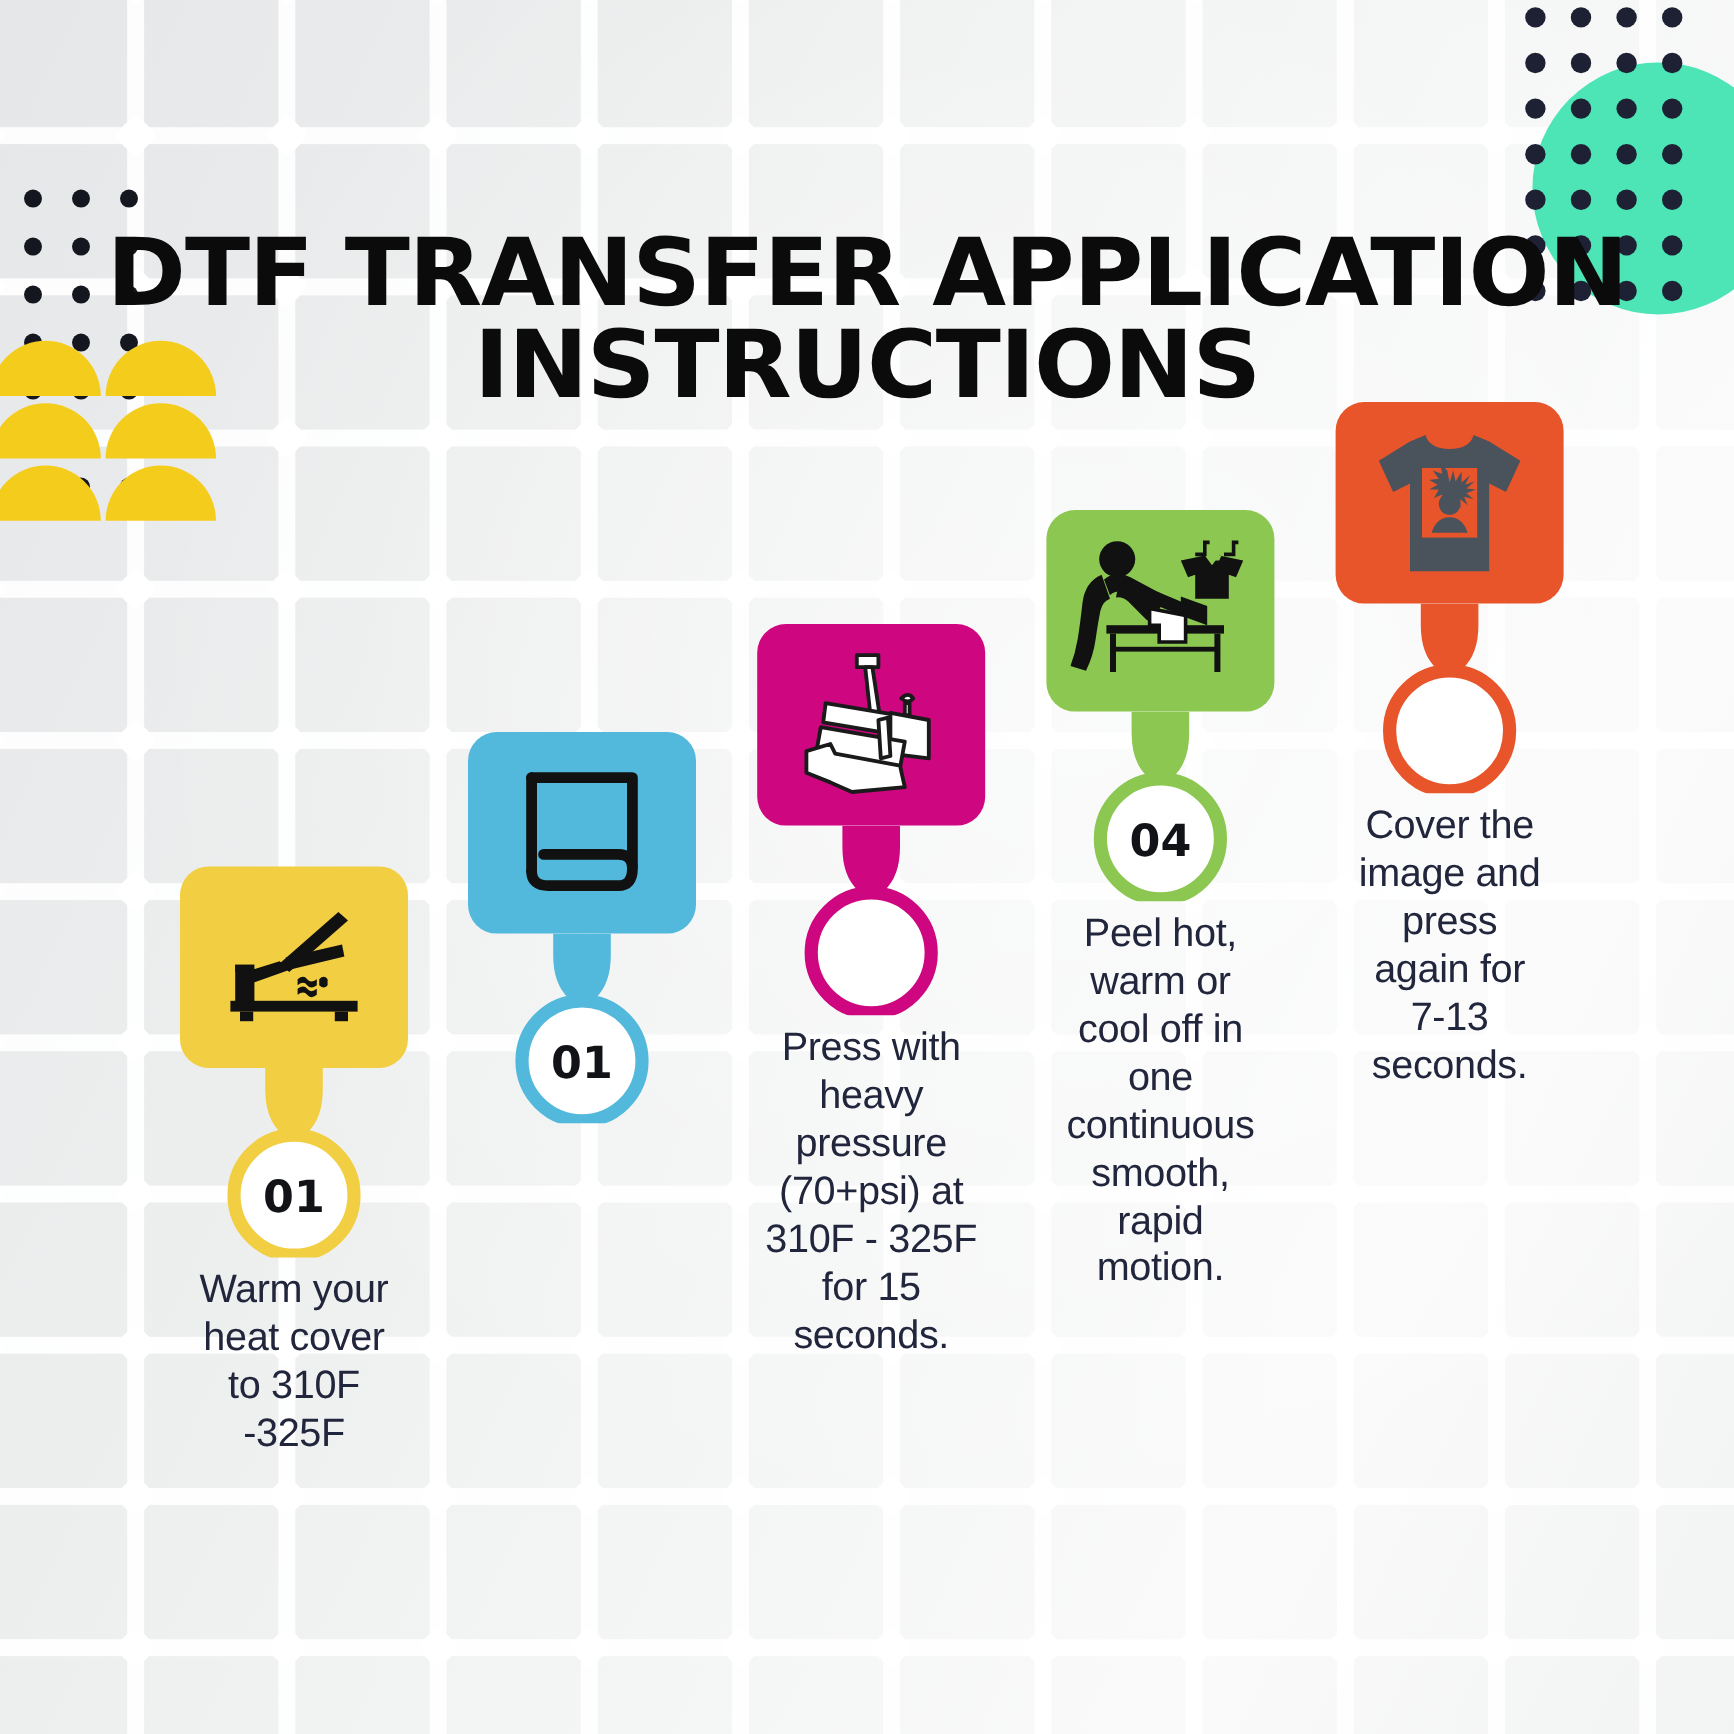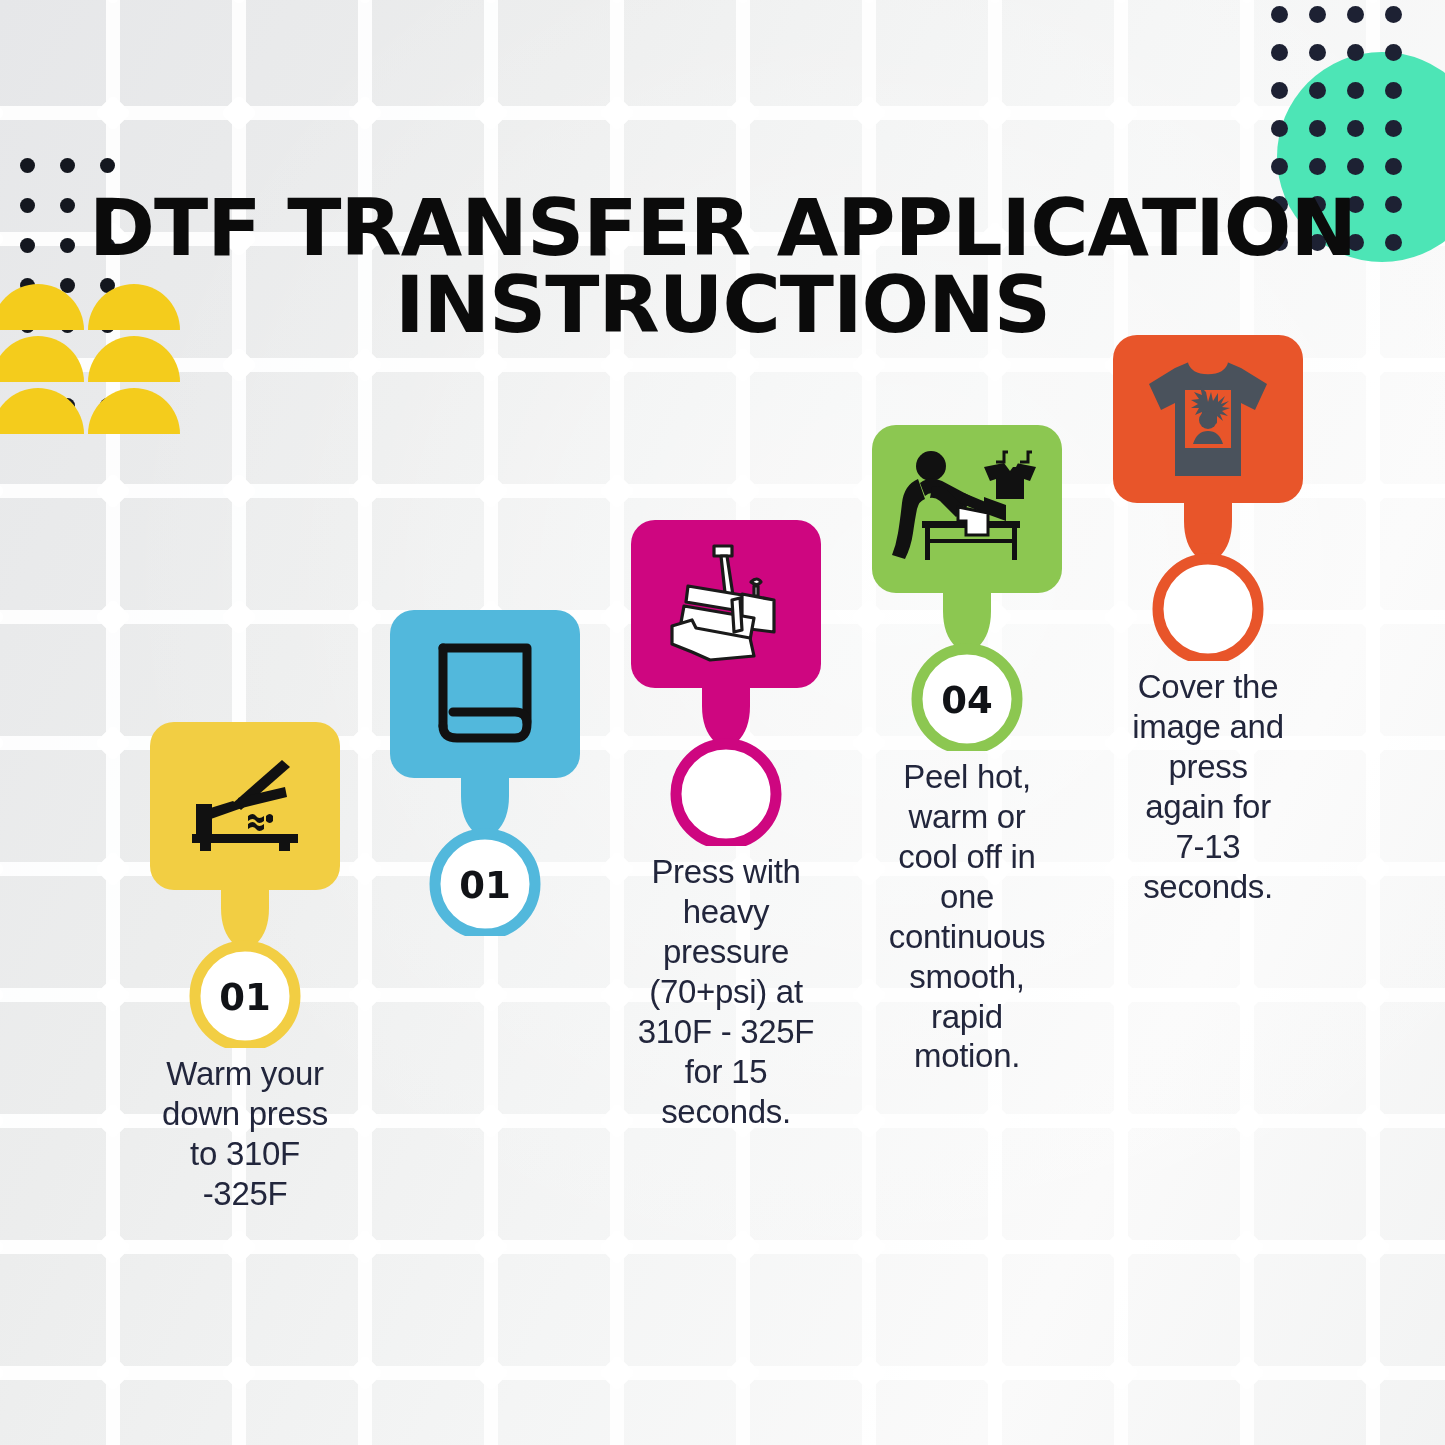--- a/index.html
+++ b/index.html
@@ -364,21 +364,21 @@
       </span>
     </div>
     <div class="connector">
       <svg width="250" height="158" viewBox="0 0 250 158">
         <path d="M101 0 L149 0 L149 18 Q149 42 136 54 Q115 74 115 98 Q115 100 115 100 L135 100 Q135 74 114 54 Q101 42 101 18 Z" fill="#F2CE43"></path>
         <circle cx="125" cy="106" r="50" fill="#ffffff" stroke="#F2CE43" stroke-width="11"></circle>
       </svg>
       <div class="pin-num" style="top:86px;">01</div>
     </div>
     <div class="caption">Warm your
-down press
+heat cover
 to 310F
 -325F</div>
   </div>
 
   <div class="step" id="step-2">
     <div class="card" id="card-2" style="background: rgb(82, 184, 220);">
       <span>
         <svg width="112" height="108" viewBox="0 0 112 108">
           <g fill="none" stroke="#111" stroke-width="9" stroke-linejoin="round" stroke-linecap="round">
             <path d="M14 8 L98 8 L98 82"></path>

